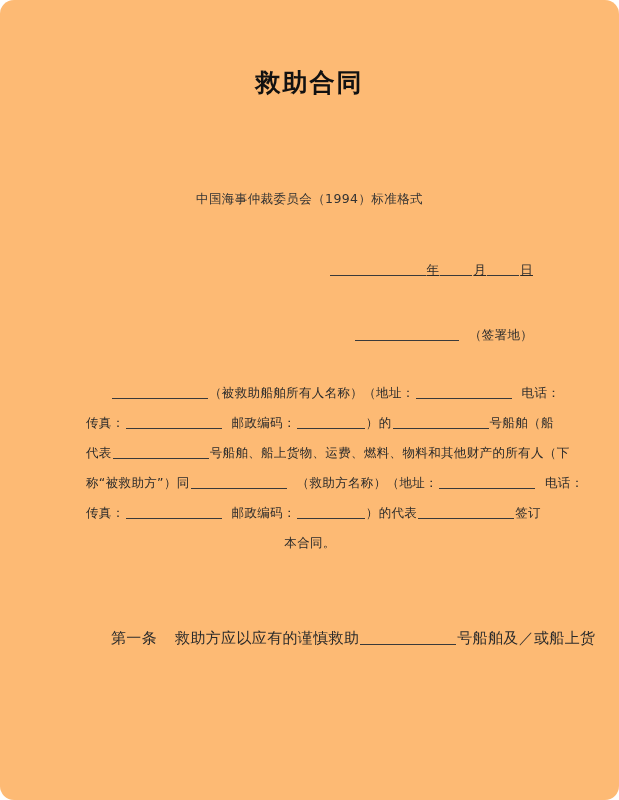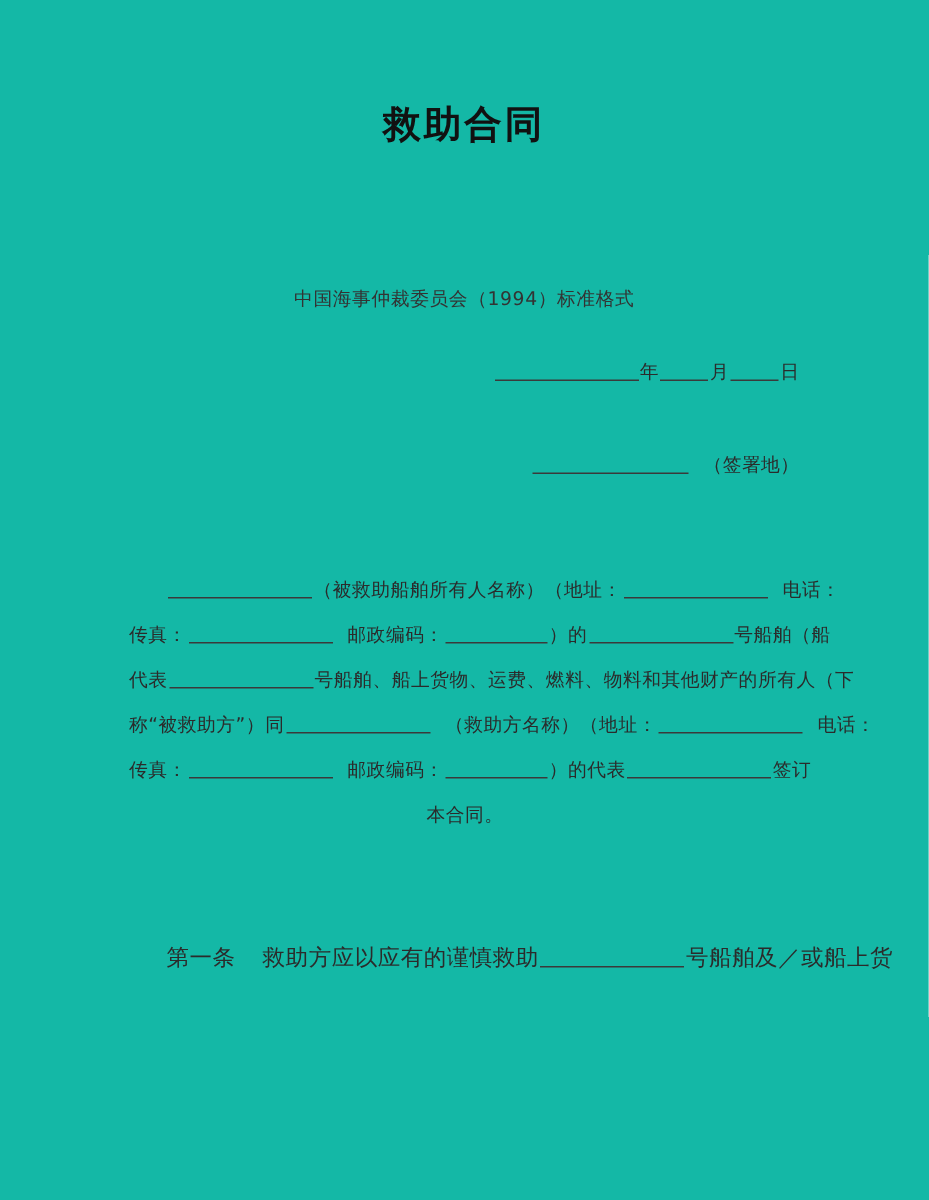--- a/index.html
+++ b/index.html
@@ -14,22 +14,23 @@
     overflow: hidden;
     font-family: "DejaVu Sans", "Liberation Sans", sans-serif;
     color: #1a1a1a;
     -webkit-font-smoothing: antialiased;
   }
 
   .page {
     position: relative;
     width: 619px;
     height: 800px;
-    background: #14b8a6;
+    background: #fdba74;
     box-sizing: border-box;
+    border-radius: 14px;
   }
 
   
   .doc-title {
     position: absolute;
     top: 68px;
     left: 0;
     width: 619px;
     text-align: center;
     font-size: 25px;
@@ -54,22 +55,22 @@
 
   
   .meta-line {
     position: absolute;
     right: 86px;
     font-size: 12.5px;
     letter-spacing: 0.3px;
     color: #2b2b2b;
     white-space: nowrap;
   }
-  .meta-date  { top: 240px; }
-  .meta-place { top: 302px; }
+  .meta-date  { top: 262px; text-decoration: underline; }
+  .meta-place { top: 327px; }
 
   
   .body-block {
     position: absolute;
     left: 86px;
     top: 378px;
     width: 448px;
     text-align: center;
   }
   .body-line {

